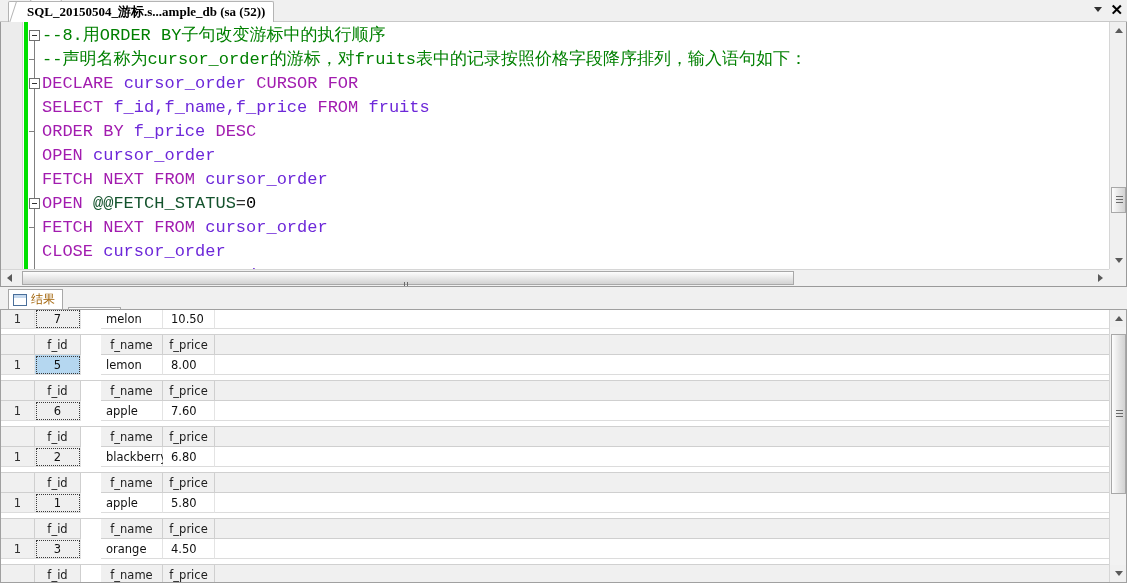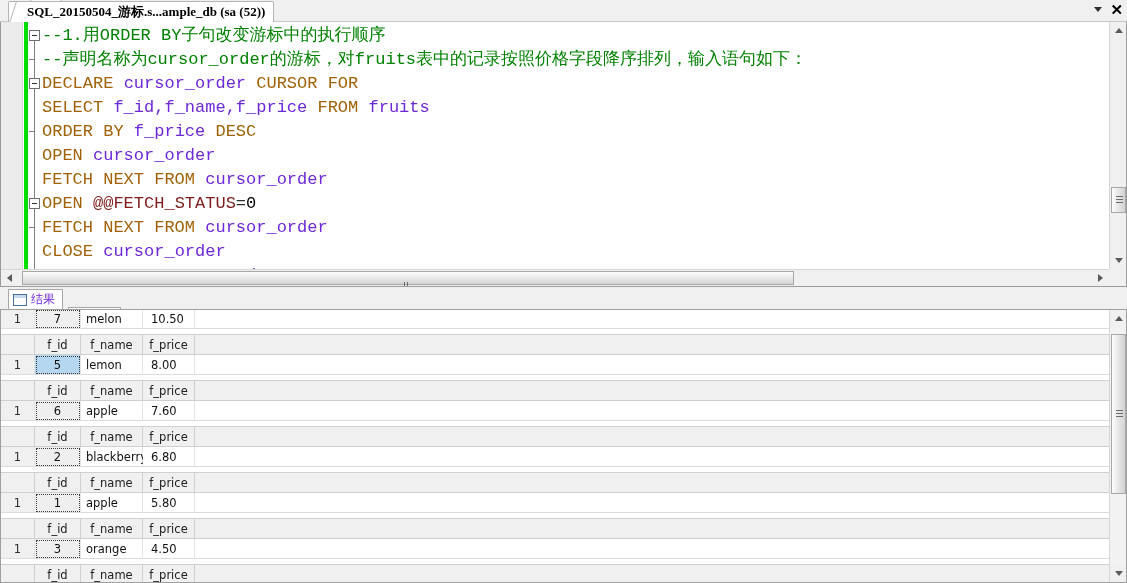--- a/index.html
+++ b/index.html
@@ -155,23 +155,23 @@
   }
   .code-line {
     height: 24px;
     line-height: 24px;
     white-space: nowrap;
     font-family: "Liberation Mono", "DejaVu Sans Mono", monospace;
     font-size: 17px;
     letter-spacing: 0px;
   }
   .tok-cmt   { color: #008000; }
-  .tok-kw    { color: #a16207; }
+  .tok-kw    { color: #a21caf; }
   .tok-id    { color: #6d28d9; }
-  .tok-fn    { color: #7f1d1d; }
+  .tok-fn    { color: #14532d; }
   .tok-num   { color: #000000; }
   .tok-op    { color: #303030; }
 
   
   .vscroll {
     position: absolute;
     right: 0; top: 0;
     width: 17px; bottom: 17px;
     background: #f0f0f0;
     border-left: 1px solid #d6d6d6;
@@ -294,21 +294,21 @@
     border: 1px solid #a8a8a8;
     border-bottom: none;
     background: #fbfbfb;
     cursor: pointer;
   }
   .res-tab.active {
     background: #ffffff;
   }
   .res-tab-label {
     font-size: 12px;
-    color: #6d28d9;
+    color: #a16207;
     font-family: "DejaVu Sans", sans-serif;
     white-space: nowrap;
   }
   .ico-grid {
     width: 14px; height: 12px;
     border: 1px solid #4a6f9a;
     background:
       linear-gradient(to right, transparent 33%, #4a6f9a 33%, #4a6f9a 37%, transparent 37%,
                                  transparent 66%, #4a6f9a 66%, #4a6f9a 70%, transparent 70%),
       linear-gradient(to bottom, #c5d9ee 0, #c5d9ee 33%, #ffffff 33%);
@@ -383,21 +383,21 @@
     align-items: center;
     font-family: "DejaVu Sans", sans-serif;
   }
   .rs-cell.rowhdr {
     background: #f0f0f0 !important;
     justify-content: center;
     color: #303030;
   }
   .c-rowhdr { width: 34px; flex: 0 0 34px; }
   .c-fid    { width: 46px; flex: 0 0 46px; }
-  .c-fname  { width: 62px; flex: 0 0 62px; }
+  .c-fname  { width: 62px; flex: 0 0 62px; margin-left: 20px; }
   .c-fprice { width: 52px; flex: 0 0 52px; }
   .c-rest   { flex: 1 1 auto; }
   .rs-data .c-fid {
     justify-content: center;
     background: #efefef !important;
     outline: 1px dotted #3a3a3a;
     outline-offset: -2px;
   }
   .rs-data .c-fid.selected {
     background: #b5d7f0 !important;
@@ -443,21 +443,21 @@
           <div class="fold-tick" style="top: 37px;"></div>
           <div class="fold-box" style="top: 56px;"></div>
           <div class="fold-tick" style="top: 109px;"></div>
           <div class="fold-box" style="top: 176px;"></div>
           <div class="fold-tick" style="top: 205px;"></div>
         </div>
     </div>
 
     <div class="code-area">
       <div id="code-lines">
-          <div class="code-line"><span class="tok-cmt">--1.用ORDER BY子句改变游标中的执行顺序</span></div>
+          <div class="code-line"><span class="tok-cmt">--8.用ORDER BY子句改变游标中的执行顺序</span></div>
           <div class="code-line"><span class="tok-cmt">--声明名称为cursor_order的游标，对fruits表中的记录按照价格字段降序排列，输入语句如下：</span></div>
           <div class="code-line"><span class="tok-kw">DECLARE </span><span class="tok-id">cursor_order </span><span class="tok-kw">CURSOR FOR</span></div>
           <div class="code-line"><span class="tok-kw"> SELECT </span><span class="tok-id">f_id,f_name,f_price </span><span class="tok-kw">FROM </span><span class="tok-id">fruits</span></div>
           <div class="code-line"><span class="tok-kw">ORDER BY </span><span class="tok-id">f_price </span><span class="tok-kw">DESC</span></div>
           <div class="code-line"><span class="tok-kw"> OPEN </span><span class="tok-id">cursor_order</span></div>
           <div class="code-line"><span class="tok-kw"> FETCH NEXT FROM </span><span class="tok-id">cursor_order</span></div>
           <div class="code-line"><span class="tok-kw">OPEN </span><span class="tok-fn"> @@FETCH_STATUS</span><span class="tok-op">=</span><span class="tok-num">0</span></div>
           <div class="code-line"><span class="tok-kw">FETCH NEXT FROM </span><span class="tok-id">cursor_order</span></div>
           <div class="code-line"><span class="tok-kw"> CLOSE </span><span class="tok-id">cursor_order</span></div>
           <div class="code-line"><span class="tok-kw"> DEALLOCATE </span><span class="tok-id">cursor_order;</span></div>

